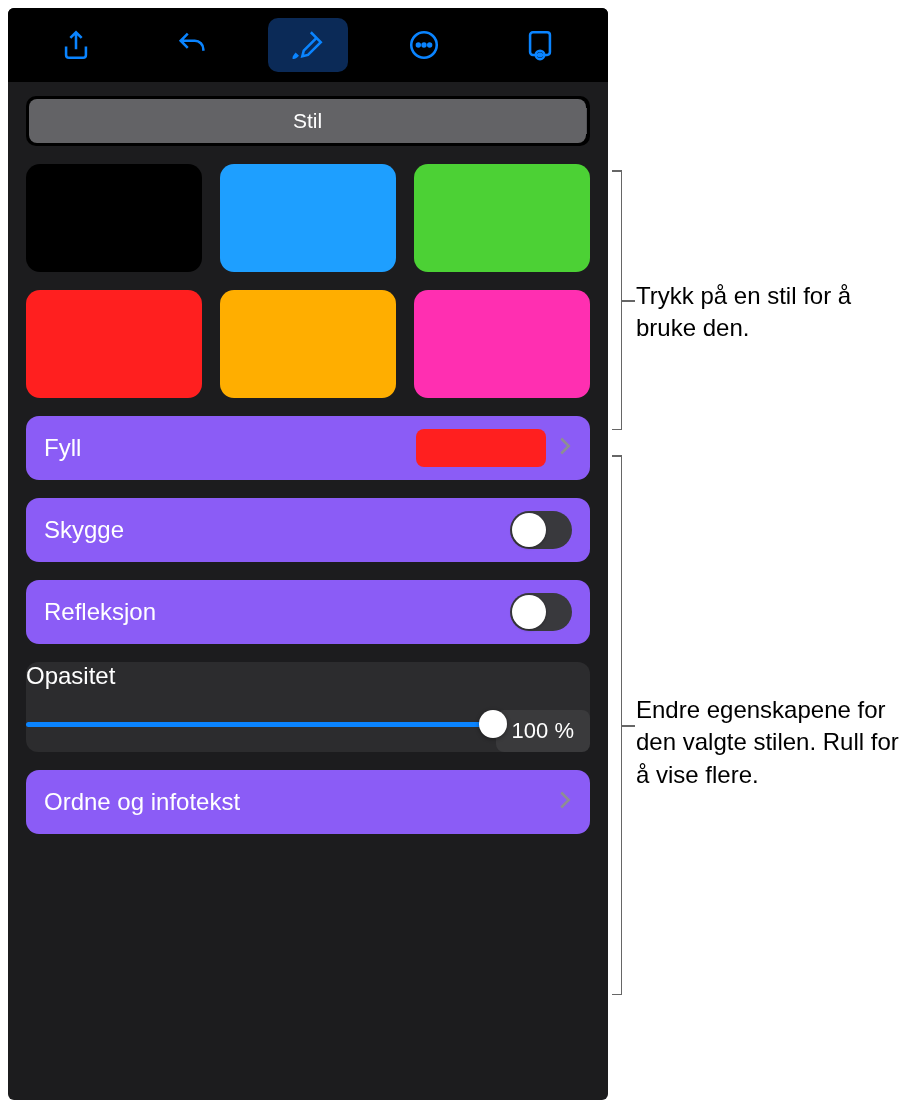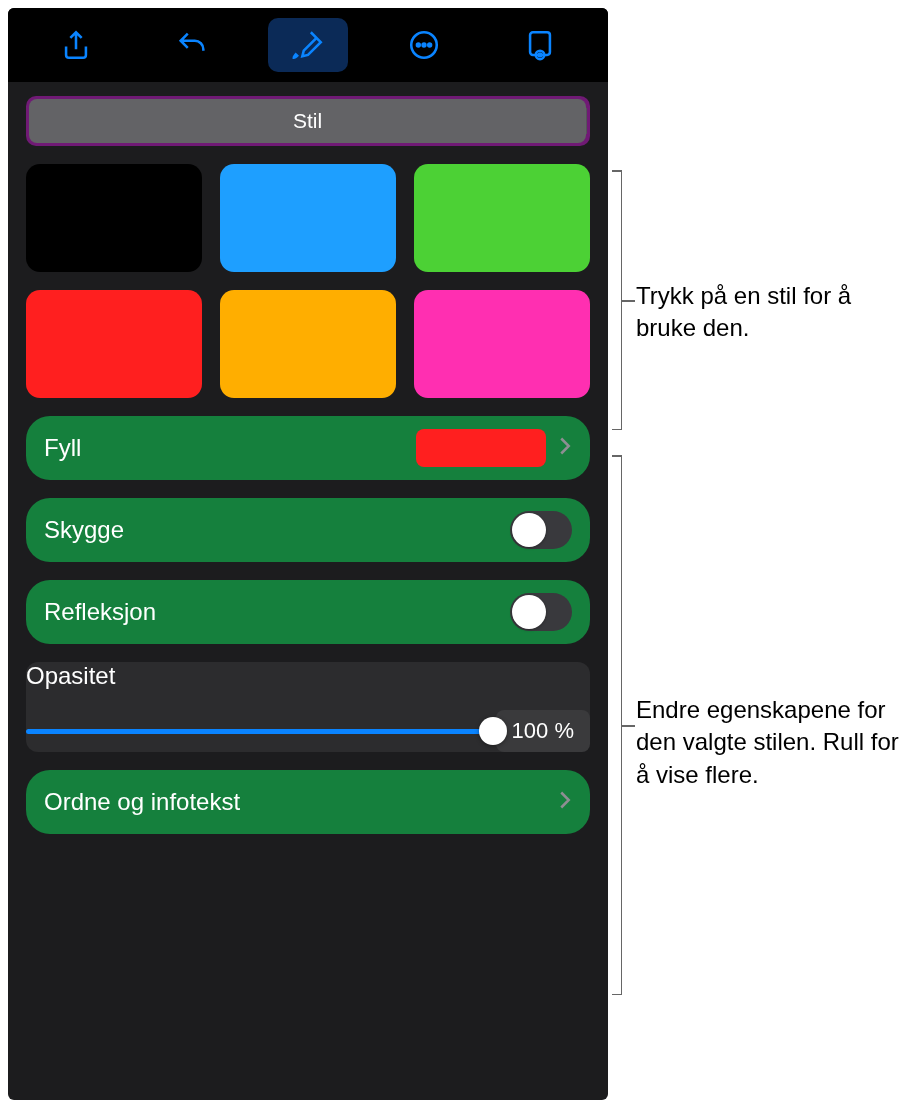--- a/index.html
+++ b/index.html
@@ -38,21 +38,21 @@
       justify-content: center;
       border-radius: 10px;
       color: #0a84ff;
     }
     .toolbar-btn.active {
       background: #0b2a57;
     }
     .toolbar-btn svg { width: 34px; height: 34px; }
     .segmented {
       margin: 14px 18px 18px 18px;
-      background: #701a75;
+      background: #000000;
       border-radius: 10px;
       height: 50px;
       display: flex;
       align-items: center;
       padding: 3px;
     }
     .segment {
       flex: 1;
       height: 100%;
       display: flex;
@@ -76,22 +76,22 @@
       display: grid;
       grid-template-columns: repeat(3, 1fr);
       gap: 18px;
     }
     .swatch {
       height: 108px;
       border-radius: 14px;
     }
     .row {
       margin: 0 18px 18px 18px;
-      background: #15803d;
-      border-radius: 24px;
+      background: #8b5cf6;
+      border-radius: 13px;
       min-height: 64px;
       display: flex;
       align-items: center;
       padding: 0 18px;
       color: #fff;
       font-size: 24px;
       position: relative;
     }
     .row-chevron {
       color: #8e8e93;
@@ -123,21 +123,21 @@
     }
     .opacity-row {
       margin: 0 18px 18px 18px;
       background: #2c2c2e;
       border-radius: 12px;
       color: #fff;
     }
     .opacity-label { font-size: 24px; margin-bottom: 20px; }
     .opacity-controls {
       display: flex;
-      align-items: center;
+      align-items: flex-start;
       gap: 3px;
     }
     .slider {
       flex: 1;
       height: 28px;
       position: relative;
       display: flex;
       align-items: center;
     }
     .slider-track {

